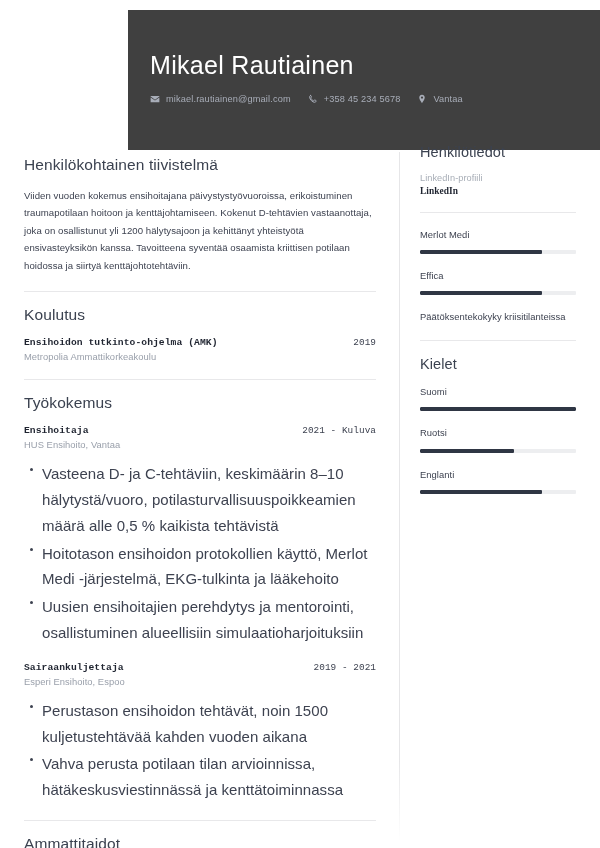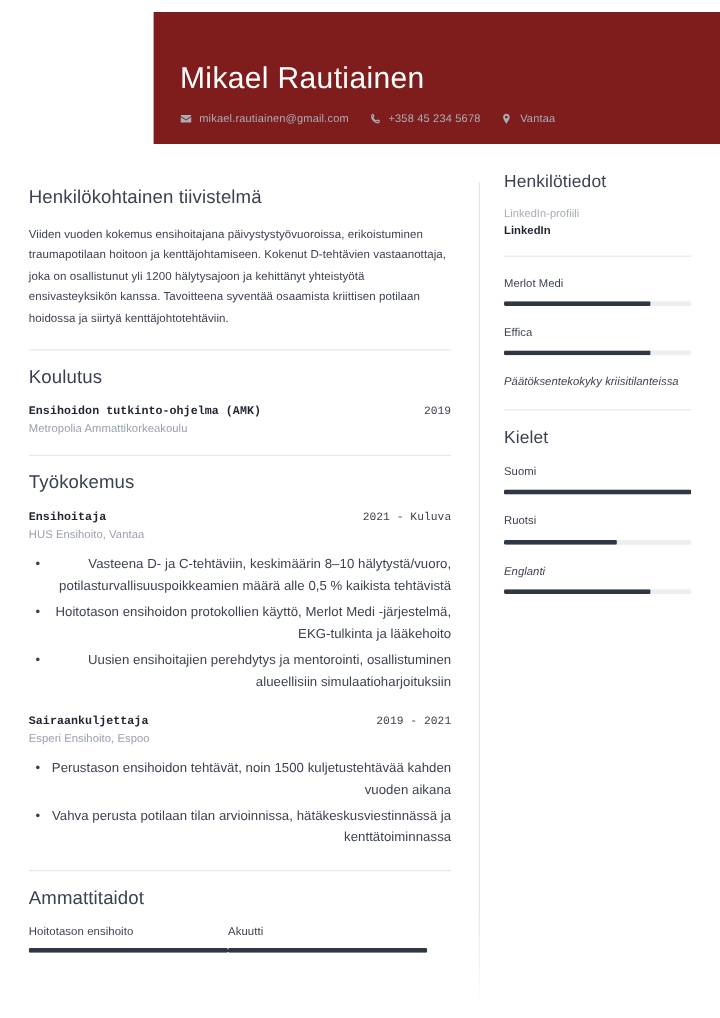--- a/index.html
+++ b/index.html
@@ -13,22 +13,22 @@
     position: relative;
     width: 600px; height: 848px;
     background: #ffffff;
     overflow: hidden;
   }
 
   
   .header {
     position: absolute;
     left: 128px; top: 10px;
-    width: 472px; height: 110px;
-    background: #7f1d1d;
+    width: 472px; height: 140px;
+    background: #404040;
     padding: 42px 0 0 22px;
   }
   .header-name {
     color: #ffffff;
     font-size: 25px;
     font-weight: 300;
     letter-spacing: 0.3px;
     line-height: 1.1;
   }
   .contact-row {
@@ -122,26 +122,25 @@
     letter-spacing: 0.05px;
   }
   .entry-bullets {
     list-style: none;
     margin: 11px 0 0 0;
     padding: 0;
   }
   .entry-bullets li {
     position: relative;
     padding-left: 18px;
-    font-size: 11px;
+    font-size: 15px;
     line-height: 1.72;
     color: #3d4250;
     margin-bottom: 2px;
     letter-spacing: 0.04px;
-    text-align: right;
   }
   .entry-bullets li::before {
     content: "";
     position: absolute;
     left: 6px; top: 7px;
     width: 3px; height: 3px;
     border-radius: 50%;
     background: #3d4250;
   }
   .entry-gap { height: 14px; }
@@ -176,23 +175,24 @@
     font-size: 9.2px;
     color: #a7adb6;
     letter-spacing: 0.05px;
   }
   .side-value {
     font-size: 9.4px;
     color: #1f2430;
     font-weight: 700;
     margin-top: 3px;
     letter-spacing: 0.05px;
+    font-family: Liberation Serif, serif;
   }
   .side-skill { margin-bottom: 15px; }
-  .side-skill:last-child { margin-bottom: 0; font-style: italic; }
+  .side-skill:last-child { margin-bottom: 0; }
   .side-skill .skill-name {
     font-size: 9.4px;
     color: #3d4250;
     line-height: 1.5;
     letter-spacing: 0.05px;
     margin-bottom: 8px;
   }
   .side-rule {
     height: 1px;
     background: #e8e8ea;

